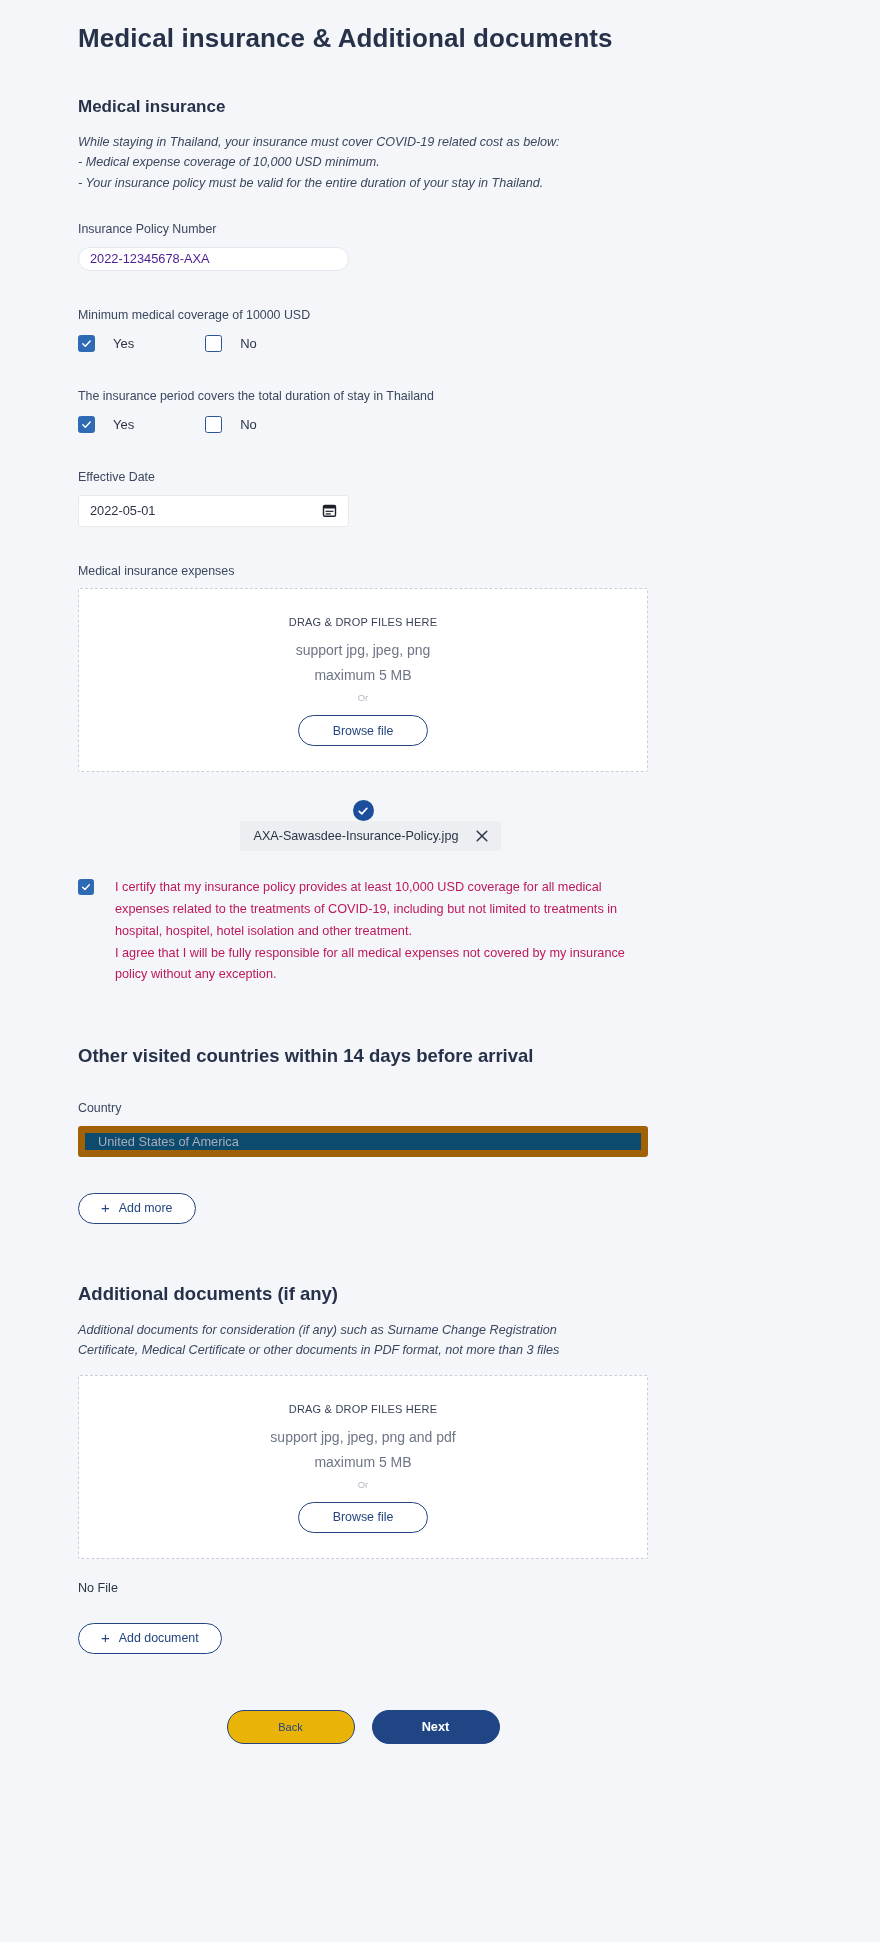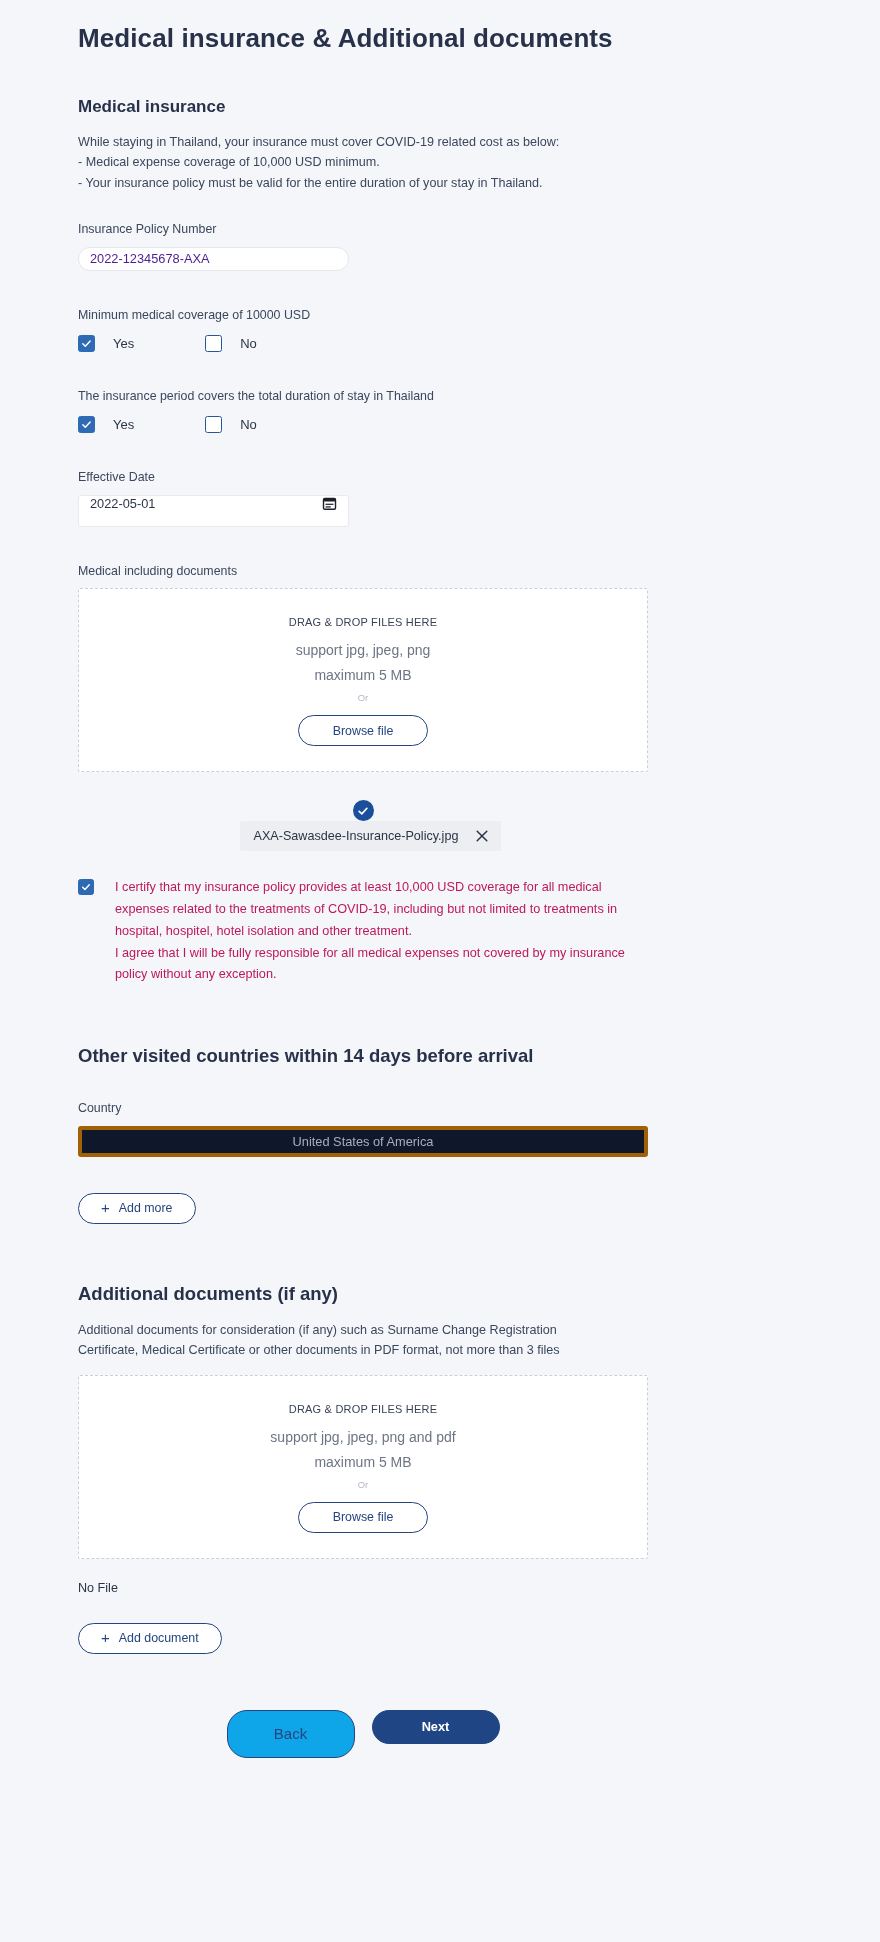--- a/index.html
+++ b/index.html
@@ -45,21 +45,21 @@
   .section-title.big {
     font-size: 18.5px;
   }
   .desc {
     font-size: 12.6px;
     line-height: 20.5px;
     color: #3b475e;
     margin: 0;
     width: 580px;
   }
-  .desc .line { display: block; white-space: nowrap; }
+  .desc .line { display: block; white-space: nowrap; font-style: italic; }
   .field-label {
     font-size: 12.4px;
     color: #3b475e;
     margin: 0 0 8px 0;
     line-height: 1.4;
   }
 
   
   .text-input {
     width: 271px;
@@ -73,38 +73,37 @@
     font-size: 12.8px;
     color: #4c1d95;
   }
   .date-input {
     width: 271px;
     height: 32px;
     background: #ffffff;
     border: 1px solid #e8eaee;
     border-radius: 3px;
     display: flex;
-    align-items: flex-start;
+    align-items: center;
     justify-content: space-between;
     padding: 0 11px;
     font-size: 12.8px;
     color: #2b3445;
   }
   .ghost-input {
     width: 570px;
     height: 31px;
-    background: #0f172a;
-    border: 4px solid #a16207;
+    background: #0c4a6e;
+    border: 7px solid #a16207;
     border-radius: 3px;
     display: flex;
     align-items: center;
     padding: 0 13px;
     font-size: 12.8px;
     color: #a8aebb;
-    justify-content: center;
   }
 
   .cal-ico { width: 15px; height: 15px; display: block; }
   .cb-group { display: flex; align-items: center; margin-top: 11px; }
   .cb-opt { display: flex; align-items: center; }
   .cb-opt.second { margin-left: 71px; }
   .cb {
     width: 17px; height: 17px;
     border-radius: 2.5px;
     border: 1.6px solid #2a5599;
@@ -228,26 +227,26 @@
   
   .footer {
     display: flex;
     justify-content: center;
     gap: 17px;
     margin-top: 56px;
     padding-bottom: 60px;
     width: 570px;
   }
   .btn-back {
-    width: 128px; height: 48px;
+    width: 128px; height: 34px;
     border-radius: 20px;
     border: 1.4px solid #24457f;
-    background: #0ea5e9;
+    background: #eab308;
     color: #24457f;
-    font-size: 15px;
+    font-size: 11px;
     display: flex; align-items: center; justify-content: center;
     cursor: pointer;
   }
   .btn-next {
     width: 128px; height: 34px;
     border-radius: 20px;
     border: 1.4px solid #1f4584;
     background: #1f4584;
     color: #ffffff;
     font-size: 12.8px;
@@ -339,21 +338,21 @@
           <rect x="1.6" y="2.6" width="12.8" height="3.2" rx="1.2" fill="#1b1f2a"></rect>
           <rect x="3.8" y="8.2" width="8.4" height="1.3" fill="#1b1f2a"></rect>
           <rect x="3.8" y="11" width="5.6" height="1.3" fill="#1b1f2a"></rect>
         </svg>
       </span>
     </div>
 
     <div class="sp-36"></div>
 
     
-    <div class="field-label">Medical including documents</div>
+    <div class="field-label">Medical insurance expenses</div>
     <div class="dropzone">
       <div class="dz-title">DRAG &amp; DROP FILES HERE</div>
       <div class="dz-sub">support jpg, jpeg, png</div>
       <div class="dz-sub">maximum 5 MB</div>
       <div class="dz-or">Or</div>
       <div class="btn-outline">Browse file</div>
     </div>
 
     
     <div class="file-row">

